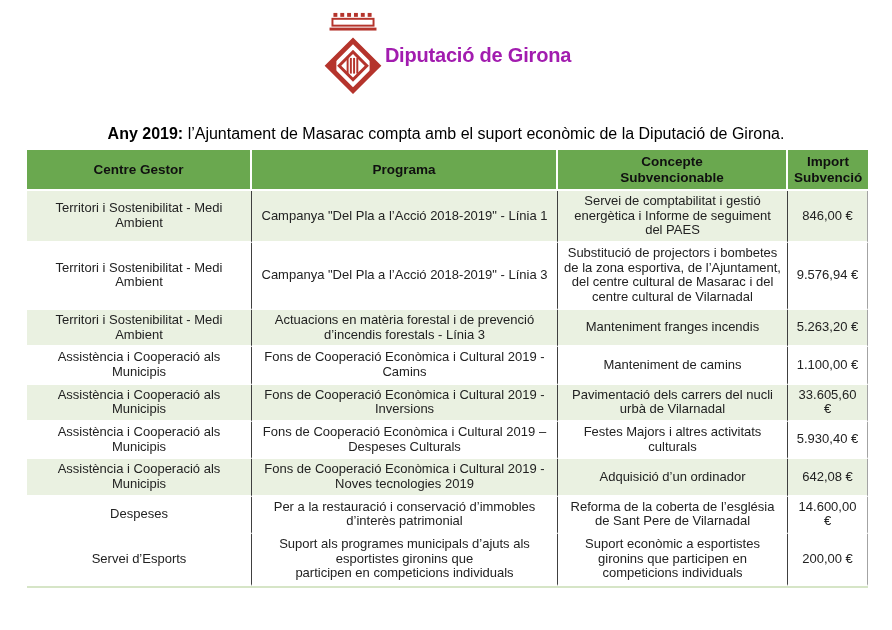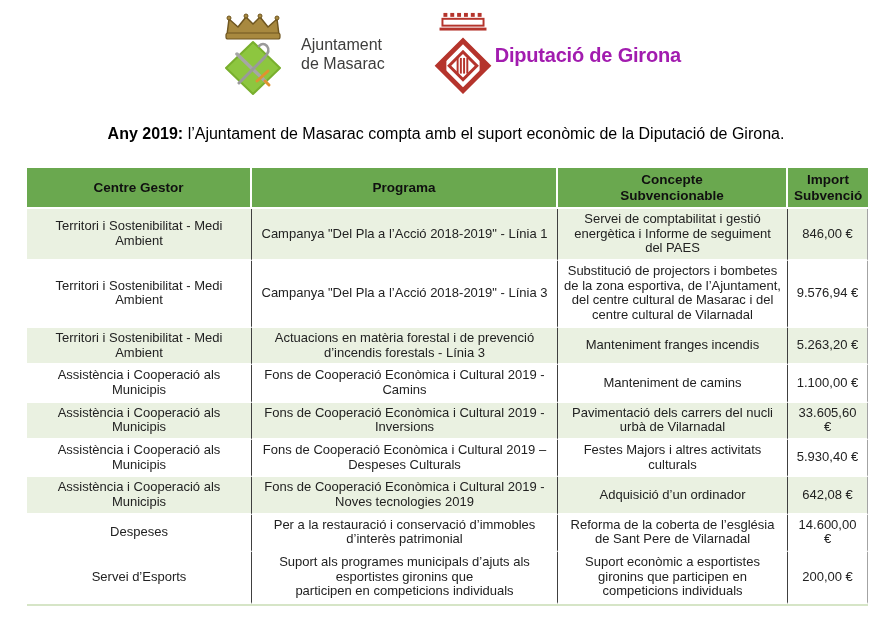--- a/index.html
+++ b/index.html
@@ -48,21 +48,21 @@
     color: #000000;
     margin-top: 25px;
   }
   .doc-title .bold { font-weight: bold; }
   
   table.subsidy-table {
     border-collapse: separate;
     border-spacing: 0;
     table-layout: fixed;
     width: 841px;
-    margin: 25px 0 0 27px;
+    margin: 7px 0 0 27px;
     border-bottom: 2px solid #d6e5c7;
   }
   table.subsidy-table th {
     background: #6aa84f;
     color: #101010;
     font-weight: bold;
     font-size: 13.5px;
     line-height: 1.15;
     text-align: center;
     vertical-align: middle;
@@ -88,42 +88,20 @@
   table.subsidy-table td:last-child { border-right: 1px solid #a3a3a3; }
   table.subsidy-table tr.shaded td { background: #eaf1e1; }
 </style>
 </head>
 <body>
 
 <div class="page">
 
   <div class="logos">
 
-    <div class="logo-group">
-      <svg width="84" height="88" viewBox="0 0 84 88">
-
-        <path d="M16 24 L18 8 L27 16 L35 6 L42 13 L49 6 L57 16 L66 8 L68 24 Z" fill="#a8893f" stroke="#6f5620" stroke-width="1.5" stroke-linejoin="round"></path>
-        <rect x="15" y="22" width="54" height="6" rx="2" fill="#a8893f" stroke="#6f5620" stroke-width="1.2"></rect>
-        <circle cx="18" cy="7" r="2" fill="#a8893f" stroke="#6f5620" stroke-width="1"></circle>
-        <circle cx="35" cy="5" r="2" fill="#a8893f" stroke="#6f5620" stroke-width="1"></circle>
-        <circle cx="49" cy="5" r="2" fill="#a8893f" stroke="#6f5620" stroke-width="1"></circle>
-        <circle cx="66" cy="7" r="2" fill="#a8893f" stroke="#6f5620" stroke-width="1"></circle>
-
-        <path d="M42 31 L69 57 L42 83 L15 57 Z" fill="#8dc63f" stroke="#79af2e" stroke-width="2" stroke-linejoin="round"></path>
-
-        <line x1="26" y1="43" x2="54" y2="70" stroke="#a6a6a6" stroke-width="3.5" stroke-linecap="round"></line>
-        <line x1="46" y1="70" x2="57" y2="60" stroke="#e0922f" stroke-width="3" stroke-linecap="round"></line>
-        <line x1="54" y1="70" x2="58" y2="74" stroke="#e0922f" stroke-width="3" stroke-linecap="round"></line>
-
-        <line x1="28" y1="72" x2="53" y2="47" stroke="#9a9a9a" stroke-width="3" stroke-linecap="round"></line>
-        <path d="M53 47 q7 -7 3 -12 q-4 -4 -8 0" fill="none" stroke="#9a9a9a" stroke-width="2.5" stroke-linecap="round"></path>
-      </svg>
-      <div class="masarac-label">Ajuntament
-de Masarac</div>
-    </div>
 
     <div class="logo-group">
       <svg width="64" height="90" viewBox="0 0 64 92">
 
         <g fill="#b5342c">
           <rect x="12" y="3" width="4" height="4"></rect>
           <rect x="19" y="3" width="4" height="4"></rect>
           <rect x="26" y="3" width="4" height="4"></rect>
           <rect x="33" y="3" width="4" height="4"></rect>
           <rect x="40" y="3" width="4" height="4"></rect>

